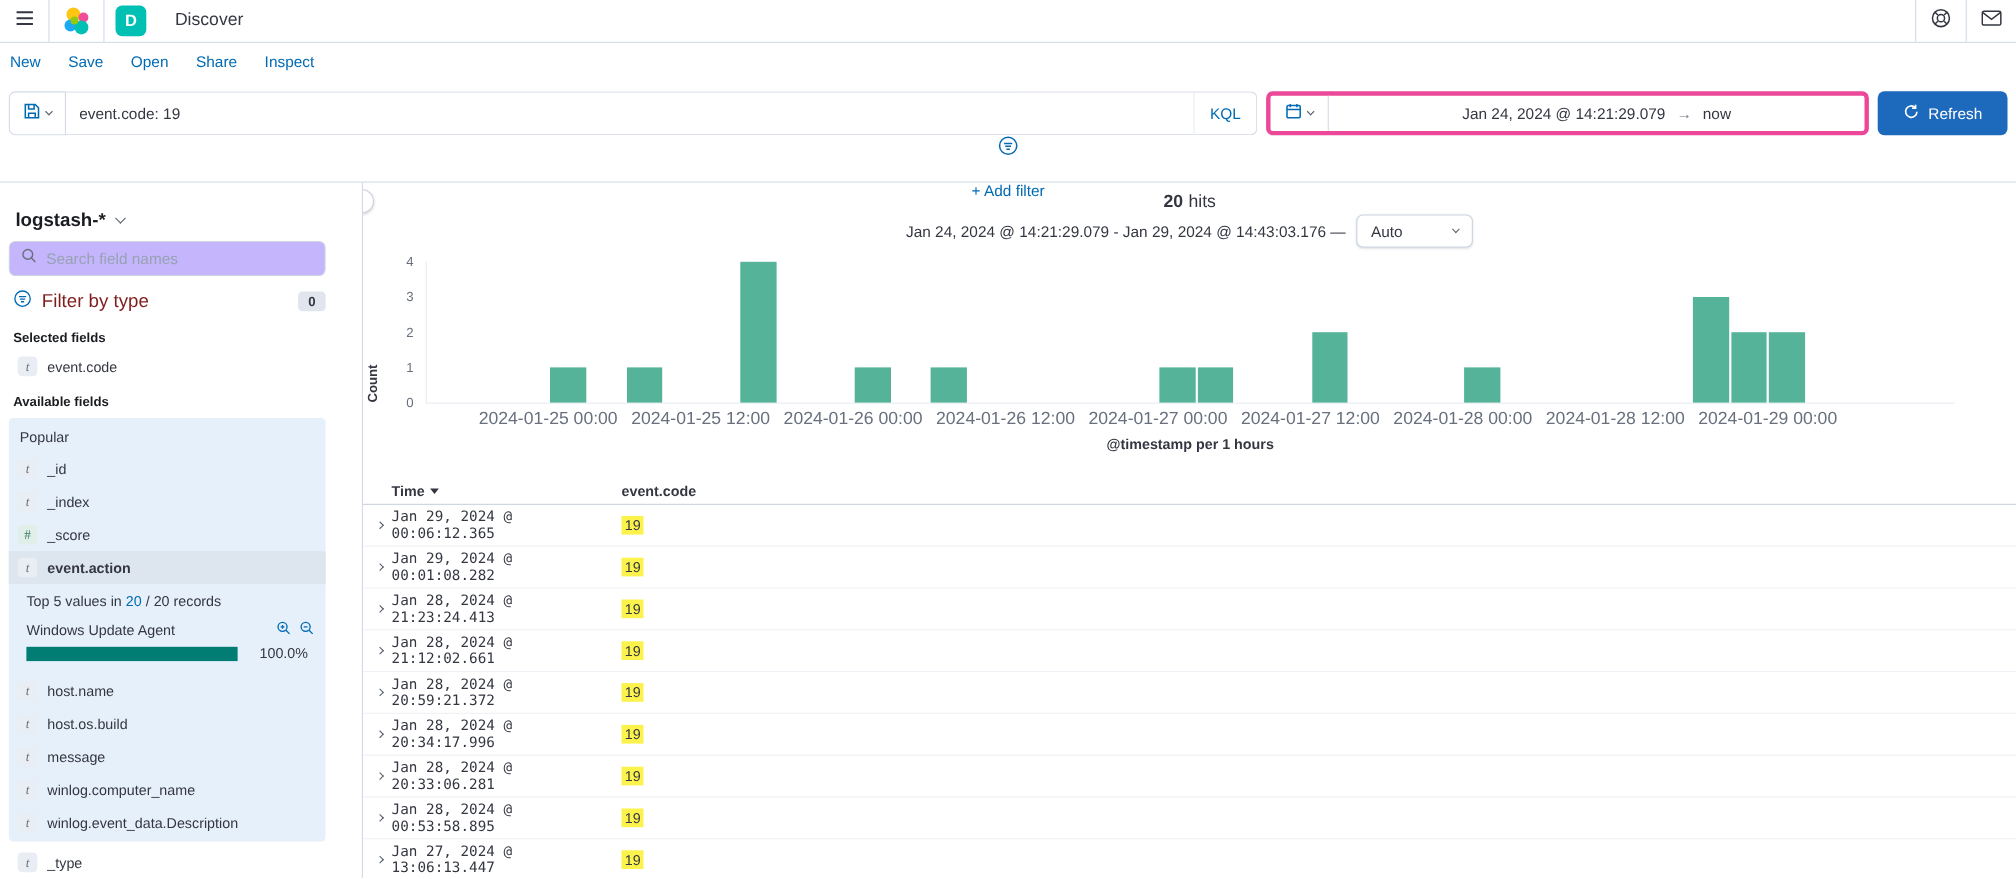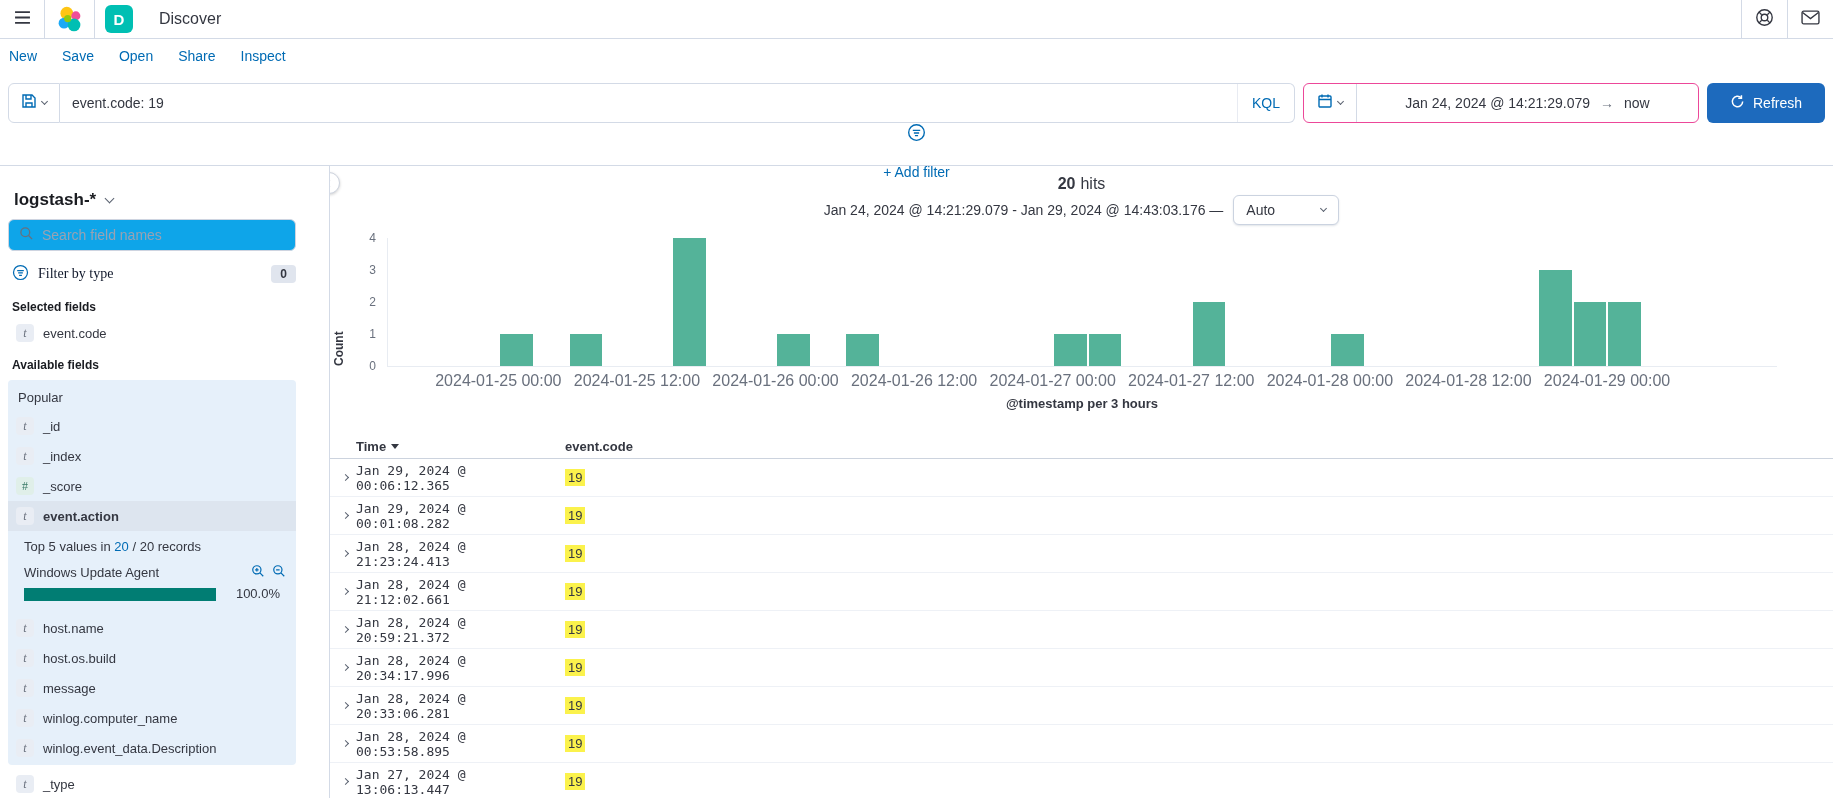--- a/index.html
+++ b/index.html
@@ -25,21 +25,21 @@
 
   
   .queryrow { display:flex; align-items:center; margin:14px 8px 0 8px; height:40px; }
   .savebox { width:52px; height:40px; border:1px solid #d3dae6; border-radius:6px 0 0 6px;
     display:flex; align-items:center; justify-content:center; gap:5px; background:#fff; cursor:pointer; }
   .qinput { flex:1; height:40px; border:1px solid #d3dae6; border-left:none; border-radius:0 6px 6px 0;
     display:flex; align-items:center; background:#fff; }
   .qtext { flex:1; padding-left:12px; font-size:14px; }
   .kql { padding:0 14px; color:#006bb4; font-size:14px; border-left:1px solid #e8ebf2;
     height:100%; display:flex; align-items:center; cursor:pointer; }
-  .datepicker { width:396px; height:40px; border:1px solid #ec4899; border-radius:6px; margin-left:8px;
+  .datepicker { width:548px; height:40px; border:4px solid #ec4899; border-radius:6px; margin-left:8px;
     display:flex; background:#fff; }
   .cal-cell { width:53px; border-right:1px solid #d3dae6; display:flex; align-items:center;
     justify-content:center; gap:5px; cursor:pointer; }
   .date-cell { flex:1; display:flex; align-items:center; justify-content:center; gap:10px;
     font-size:14px; cursor:pointer; }
   .date-arrow { color:#69707d; font-size:14px; }
   .refresh-btn { width:118px; height:40px; margin-left:8px; background:#1d6abd; border:none;
     border-radius:6px; color:#fff; font-size:14px; display:flex; align-items:center;
     justify-content:center; gap:8px; cursor:pointer; font-family:inherit; }
 
@@ -51,27 +51,27 @@
 
   
   .page-body { display:flex; height:632px; }
   .sidebar { width:330px; border-right:1px solid #d3dae6; padding:0 34px 0 8px; overflow:hidden; }
   .sb-inner { width:288px; }
 
   .idx-row { margin:24px 0 0 6px; display:flex; align-items:center; gap:10px; cursor:pointer; }
   .idx-name { font-size:17px; font-weight:700; color:#1a1c21; }
 
   .search-box { margin-top:9px; height:32px; border:1px solid #ced4e0; border-radius:6px;
-    background:#0ea5e9; display:flex; align-items:center; padding:0 10px; gap:8px; }
+    background:#c4b5fd; display:flex; align-items:center; padding:0 10px; gap:8px; }
   .search-box input { border:none; outline:none; background:transparent; font-size:14px; flex:1;
     font-family:inherit; color:#343741; }
   .search-box input::placeholder { color:#98a2b3; }
 
   .ftype-row { margin-top:7px; height:32px; display:flex; align-items:center; gap:9px; padding-left:4px; }
-  .ftype-label { color:#0f172a; font-size:14px; cursor:pointer;font-family:Liberation Serif, serif; }
+  .ftype-label { color:#7f1d1d; font-size:17px; cursor:pointer; }
   .count-badge { margin-left:auto; margin-right:0px; background:#e0e5ee; border-radius:4px;
     font-size:12px; font-weight:700; padding:2px 9px; color:#343741; }
 
   .sb-heading { font-size:12px; font-weight:700; color:#1a1c21; margin:10px 0 4px 4px; }
   .field-item { height:30px; display:flex; align-items:center; gap:9px; padding:0 8px; cursor:pointer; }
   .field-item .fname { font-size:13px; }
   .field-item.active { background:#dde5ef; }
   .field-item.active .fname { font-weight:700; }
   .badge { width:18px; height:18px; border-radius:4px; background:#e9edf4; color:#69707d;
     display:flex; align-items:center; justify-content:center; flex:0 0 18px;
@@ -412,21 +412,21 @@
         <span class="xtick" style="left: 8.01096%;">2024-01-25 00:00</span>
         <span class="xtick" style="left: 17.9811%;">2024-01-25 12:00</span>
         <span class="xtick" style="left: 27.9512%;">2024-01-26 00:00</span>
         <span class="xtick" style="left: 37.9214%;">2024-01-26 12:00</span>
         <span class="xtick" style="left: 47.8915%;">2024-01-27 00:00</span>
         <span class="xtick" style="left: 57.8616%;">2024-01-27 12:00</span>
         <span class="xtick" style="left: 67.8318%;">2024-01-28 00:00</span>
         <span class="xtick" style="left: 77.8019%;">2024-01-28 12:00</span>
         <span class="xtick" style="left: 87.772%;">2024-01-29 00:00</span>
       </div>
-    <div class="xlabel">@timestamp per 3 hours</div>
+    <div class="xlabel">@timestamp per 1 hours</div>
 
     <div class="dtable">
       <div class="thead">
         <span class="th th-time">
           <span>Time</span>
           <span class="sort-arrow"></span>
         </span>
         <span class="th">event.code</span>
       </div>
       <div id="table-rows">

